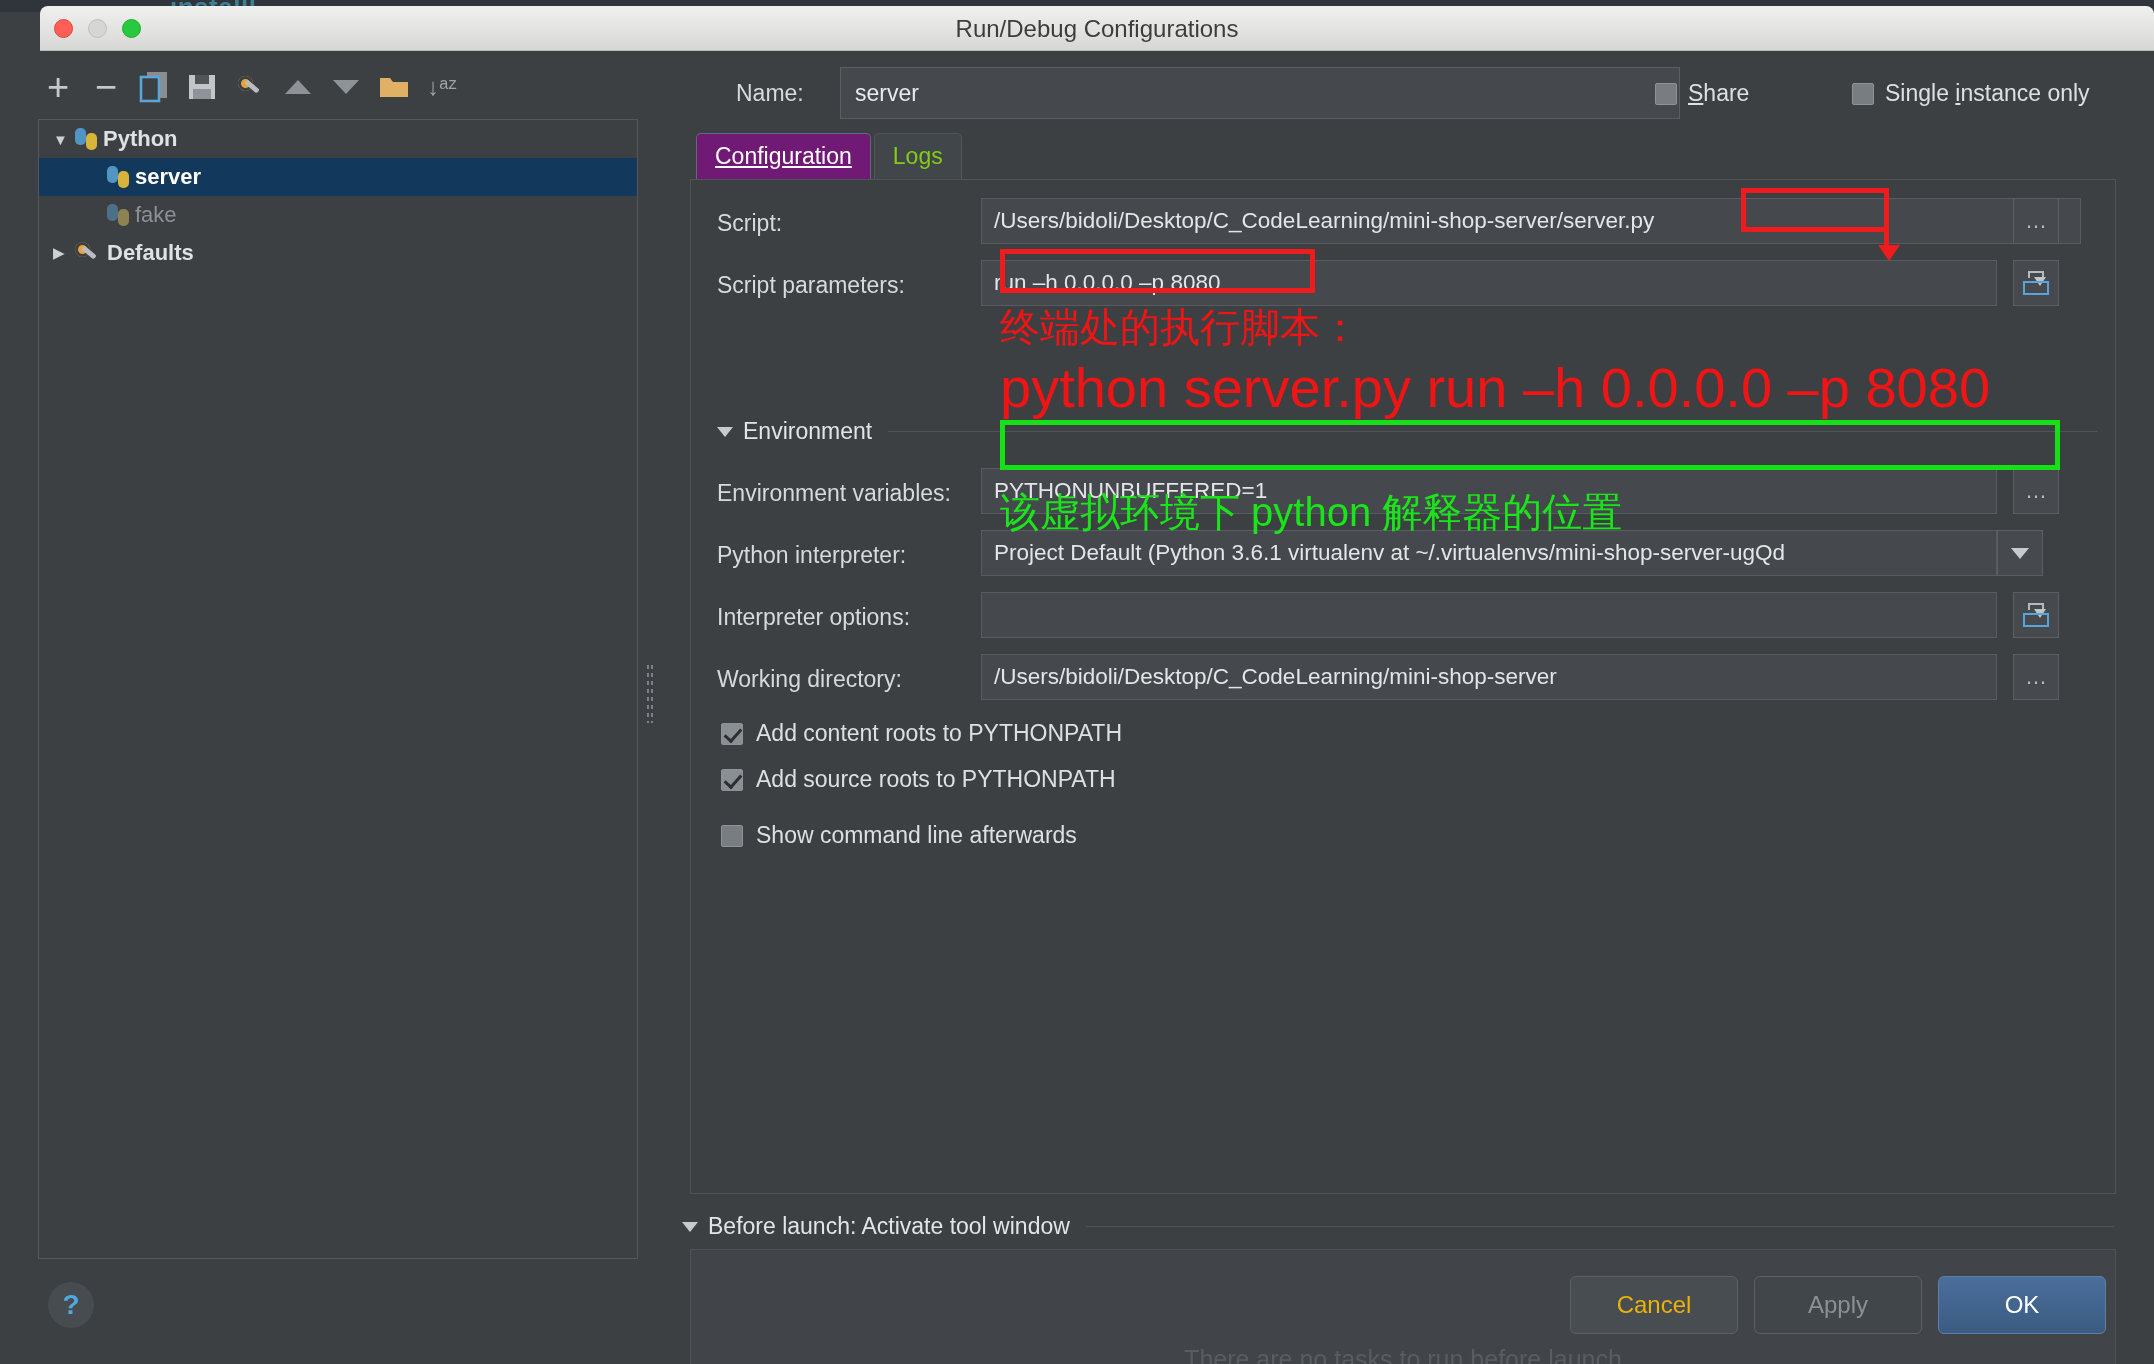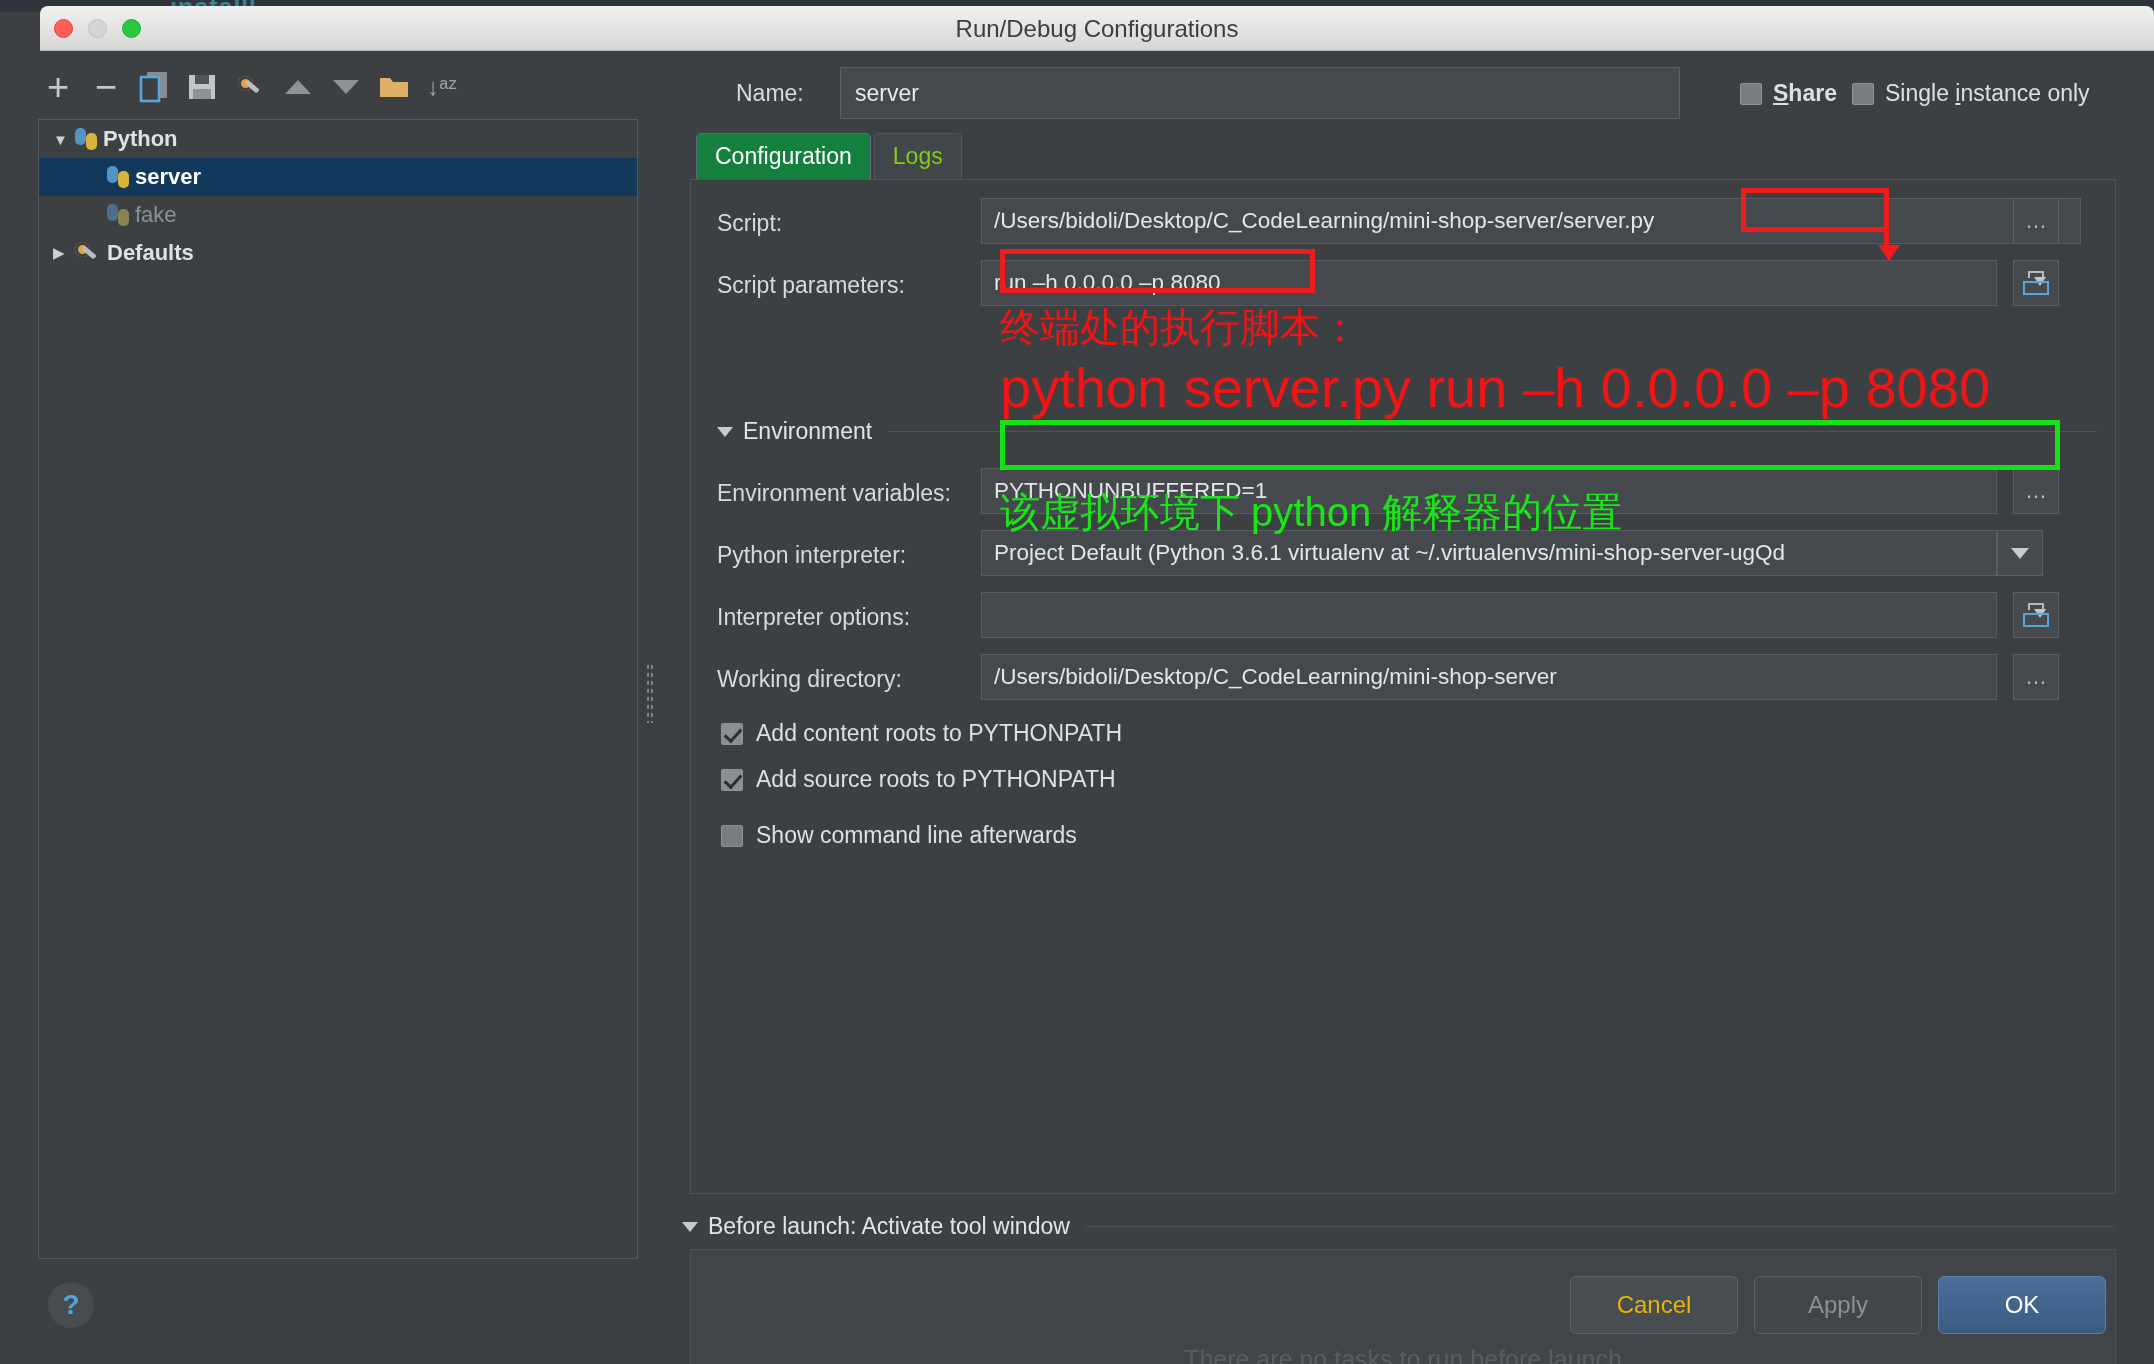--- a/index.html
+++ b/index.html
@@ -123,21 +123,21 @@
   .cb.light { background:#8a8f94; }
   .cb-text { color:#dde0e2; font-size:23px; white-space:nowrap; }
   .u { text-decoration:underline; }
 
   .tabs { position:absolute; left:36px; top:82px; height:46px; display:flex; }
   .tab {
     height:46px; padding:0 18px; display:flex;align-items:center;
     font-size:23px; color:#84cc16; border-top-left-radius:5px;border-top-right-radius:5px;
     background:#41464b; border:1px solid #51565a; border-bottom:none; margin-right:3px;
   }
-  .tab.active { background:#15803d; color:#ffffff; border-color:#5d6a80;}
+  .tab.active { background:#701a75; color:#ffffff; border-color:#5d6a80;text-decoration:underline;}
 
   .panel {
     position:absolute; left:30px; top:128px; width:1426px; height:1015px;
     background:#3c4043; border:1px solid #4e5357;
   }
 
   .field-row { position:absolute; left:0; width:100%; height:52px; }
   .field-label { position:absolute; left:26px; top:12px; color:#d7dadd; font-size:23px; }
   .field-input {
     position:absolute; height:46px; background:#45494d; border:1px solid #575c60;
@@ -313,21 +313,21 @@
     <div class="splitter">
       <div class="dots"></div>
     </div>
 
     <div class="right">
 
       <div class="name-row">
         <div class="lbl name-label">Name:</div>
         <div class="name-input">server</div>
 
-        <div class="cb-wrap" style="left:1040px; top:13px;font-weight:bold;">
+        <div class="cb-wrap" style="left:955px; top:13px;">
           <span class="cb"></span>
           <span class="cb-text"><span class="u">S</span>hare</span>
         </div>
 
         <div class="cb-wrap" style="left:1152px; top:13px;">
           <span class="cb"></span>
           <span class="cb-text">Single <span class="u">i</span>nstance only</span>
         </div>
       </div>
 

